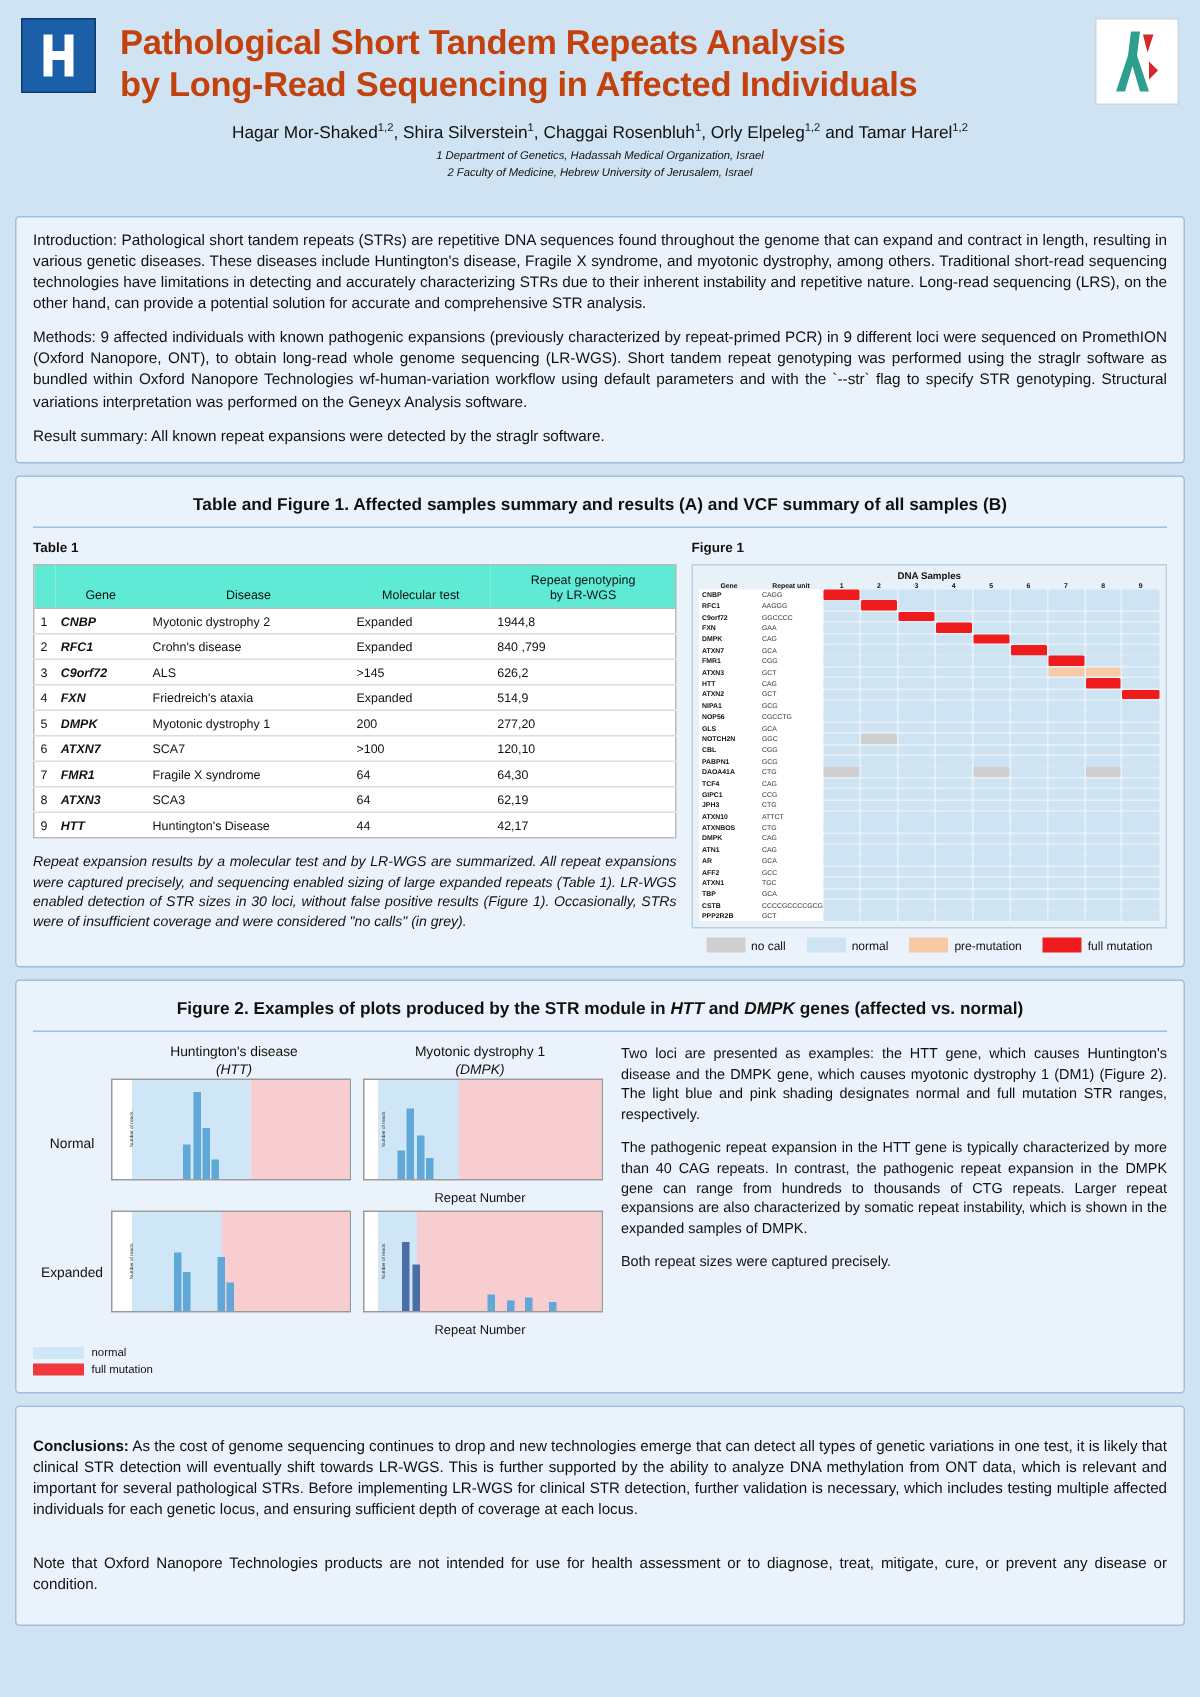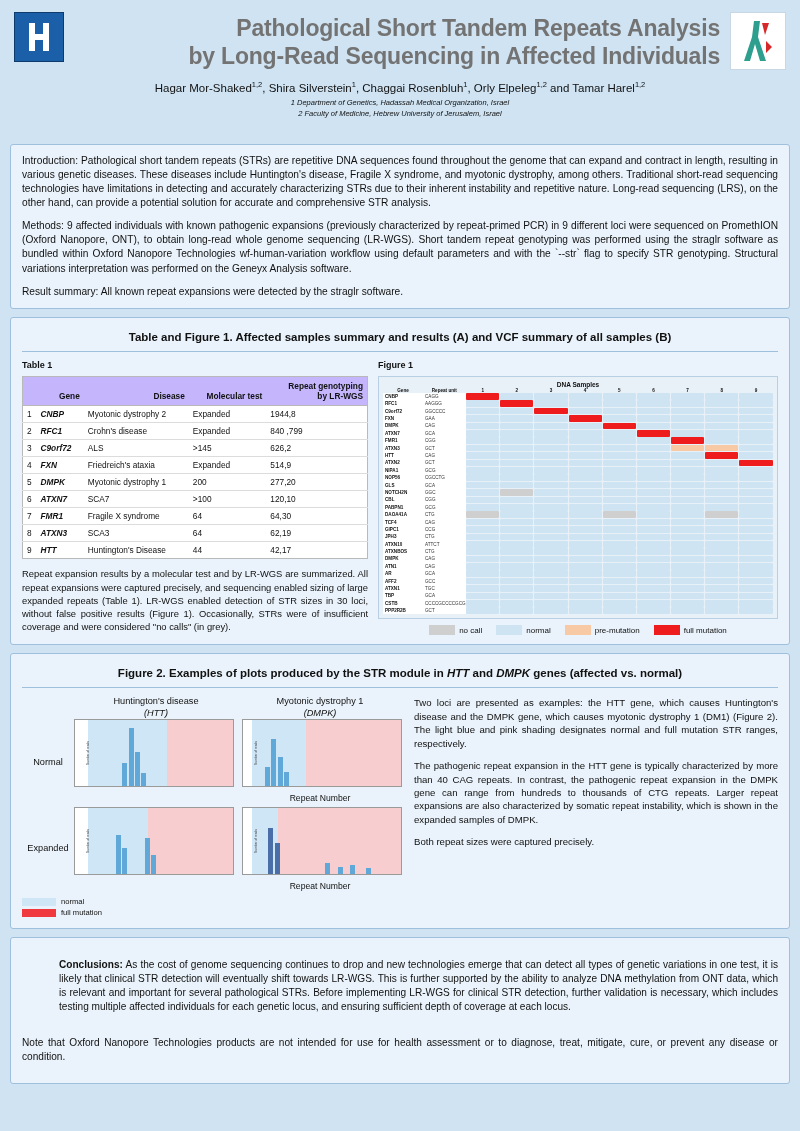--- a/index.html
+++ b/index.html
@@ -21,23 +21,23 @@
     background:#1b5fa8; border:1px solid #0d3b6b;
     display:flex; align-items:center; justify-content:center;
   }
   .logo-left svg { display:block; }
   .logo-right {
     position:absolute; right:4px; top:4px; width:56px; height:58px;
     background:#fff; border:1px solid #c9d7e4;
     display:flex; align-items:center; justify-content:center;
   }
   .title {
-    text-align:right;
+    text-align:left;
     font-size: 23px; font-weight:bold; line-height: 1.22;
-    color:#737373; padding: 6px 70px 0 70px;
+    color:#c2410c; padding: 6px 70px 0 70px;
     letter-spacing: -0.2px;
   }
   .authors {
     text-align:center; font-size: 11.5px; margin-top: 10px; color:#111;
   }
   .affil {
     text-align:center; font-size: 7.5px; color:#111; line-height:1.5; margin-top:3px;
     font-style: italic;
   }
   sup { font-size: 0.65em; margin-top: 30px; }
@@ -56,38 +56,38 @@
   .para b { font-weight:normal; }
 
   .section-head {
     text-align:center; font-weight:bold; font-size:11.5px; padding:4px 0 6px 0;
   }
 
   .hr-blue { border:0; border-top:1px solid #9fc0dd; margin:2px 0 8px 0; }
 
   
   .tf-row { display:flex; gap:10px; }
-  .tf-left { width: 346px; }
+  .tf-left { width: 429px; }
   .tf-right { flex:1; }
   .small-label { font-size:9px; font-weight:bold; margin-bottom:6px; }
 
   table.t1 {
     border-collapse: collapse; width:100%; font-size:8.3px; background:#fff;
     border:1px solid #b9b9b9;
   }
   table.t1 th {
-    background:#c4b5fd; font-weight:bold; text-align:right; padding:4px 4px;
+    background:#5eead4; font-weight:normal; text-align:center; padding:4px 4px;
     border-bottom:1px solid #b9b9b9; vertical-align:bottom; line-height:1.25;
   }
   table.t1 td { padding:3px 4px; border-bottom:1px solid #dcdcdc; }
   table.t1 td.idx { width:14px; text-align:left; color:#111; }
   table.t1 td.gene { font-style:italic; font-weight:bold; }
   table.t1 tr:last-child td { border-bottom:1px solid #b9b9b9; }
 
-  .cap { font-size:9.4px; line-height:1.4; margin-top:8px; text-align:justify; }
+  .cap { font-size:9.4px; line-height:1.4; margin-top:8px; text-align:justify;font-style:italic; }
 
   
   .fig1-box { background:#e9f1f8; border:1px solid #b9cfe2; padding:4px; }
   .fig1-title { text-align:center; font-size:6.5px; font-weight:bold; }
   .hm { width:100%; border-collapse:collapse; font-size:4.6px; }
   .hm th { font-weight:bold; padding:0 1px; text-align:center; border:0; }
   .hm td { padding:0; height:7.4px; border:0; }
   .hm td.g { text-align:left; font-weight:bold; padding-left:2px; width:40px; background:#fff; }
   .hm td.u { text-align:left; padding-left:2px; width:36px; background:#fff; color:#333; }
   .cell { display:block; height:6.6px; margin:0.4px 0.5px; border-radius:1px; }
@@ -126,21 +126,21 @@
   .bar { position:absolute; bottom:0; background:#5fa8d8; }
   .bar.dark { background:#4a6fa8; }
   .xaxis-caption { text-align:center; font-size:8.6px; margin-top:2px; }
   .f2-legend { margin-top:6px; font-size:7.6px; }
   .f2-legend .li { display:flex; align-items:center; gap:5px; margin-bottom:2px; }
   .f2-legend .sw { width:34px; height:8px; display:inline-block; }
 
   .f2-para { font-size:9.6px; line-height:1.4; text-align:justify; margin:0 0 9px 0; }
 
   
-  .concl { font-size:10.1px; line-height:1.4; text-align:justify;margin-left:37px; }
+  .concl { font-size:10.1px; line-height:1.4; text-align:justify; }
   .concl b { font-weight:bold; }
   .note { font-size:10.1px; line-height:1.4; margin-top:22px; text-align:justify; }
 </style>
 </head>
 <body>
 
 <div class="poster">
 
   <div class="header">
     <div class="logo-left">

